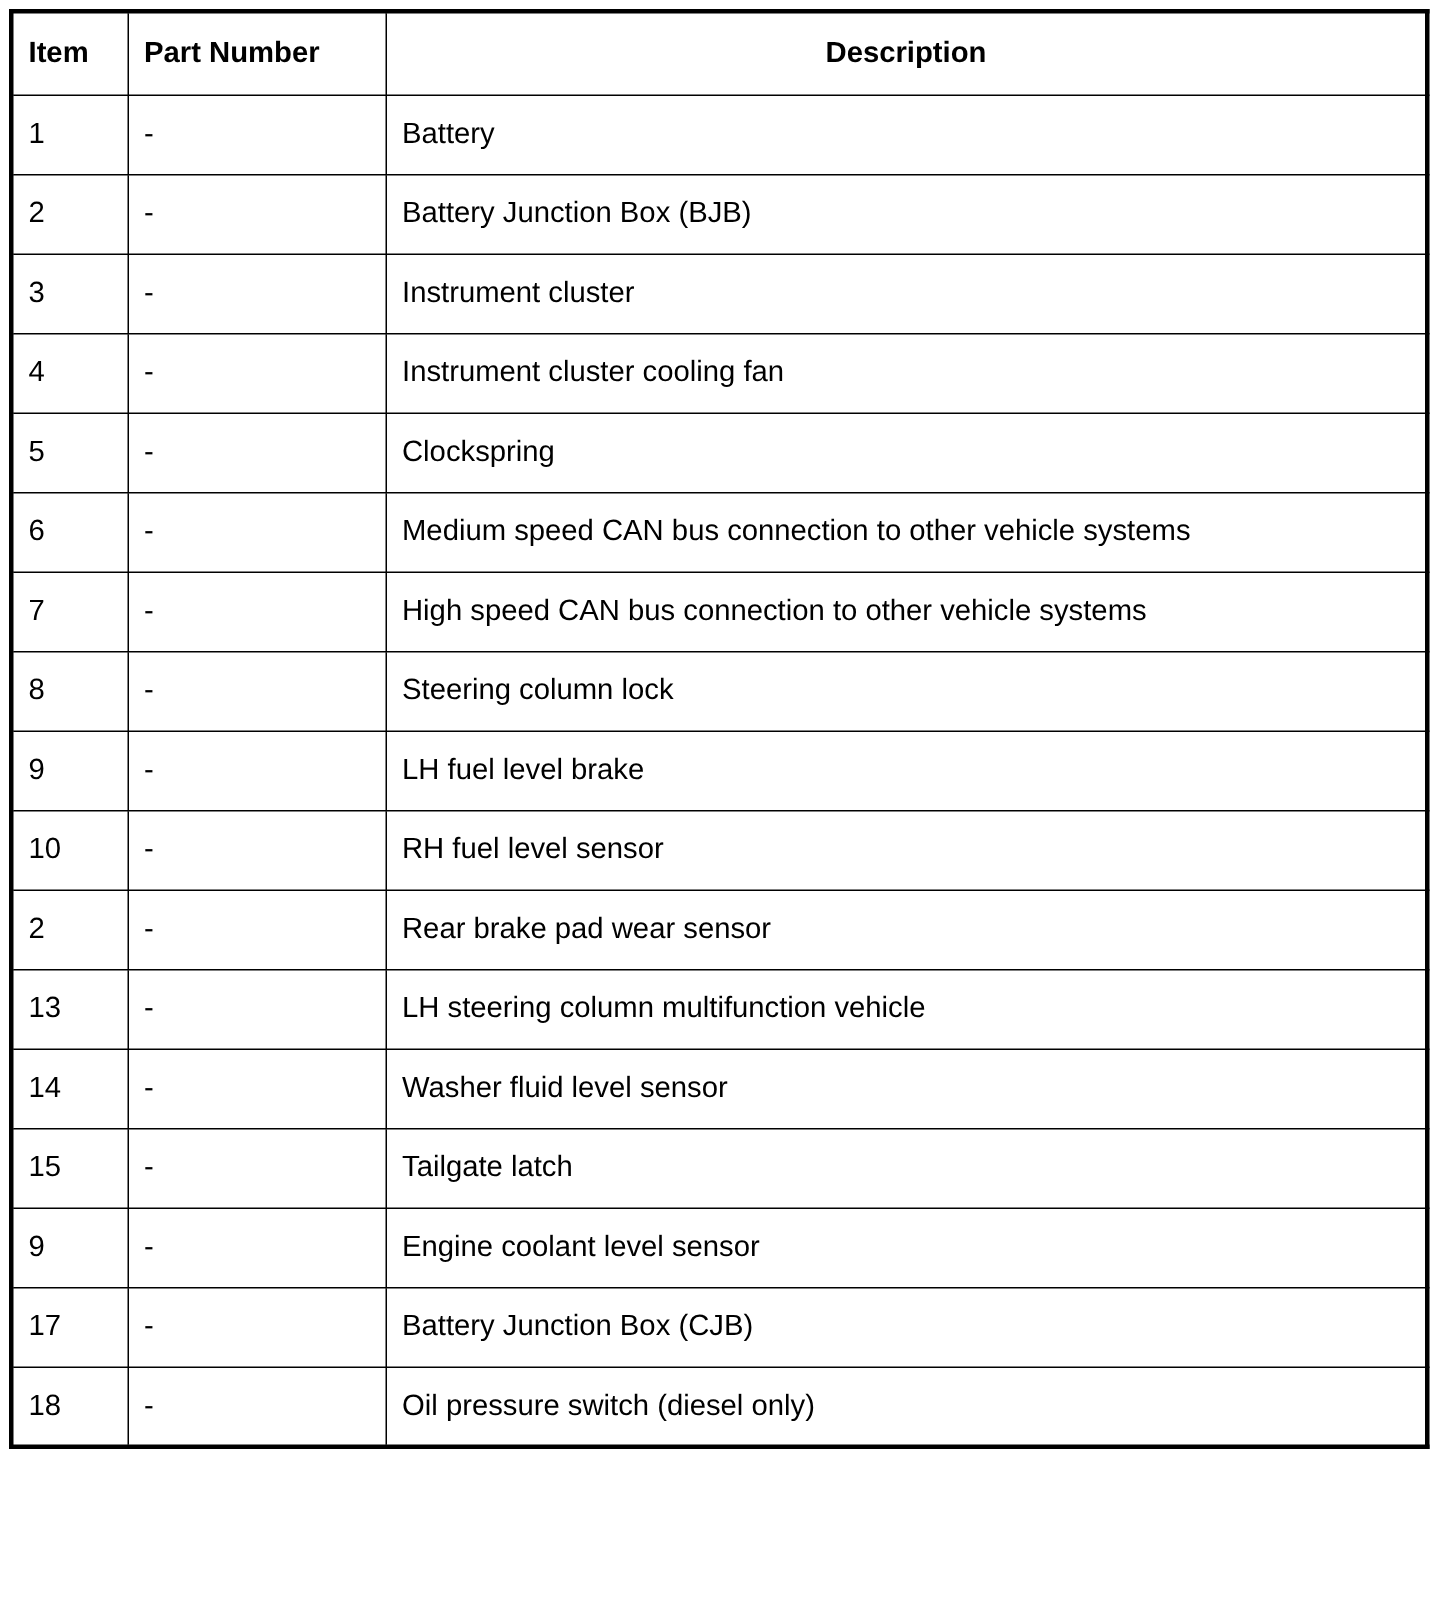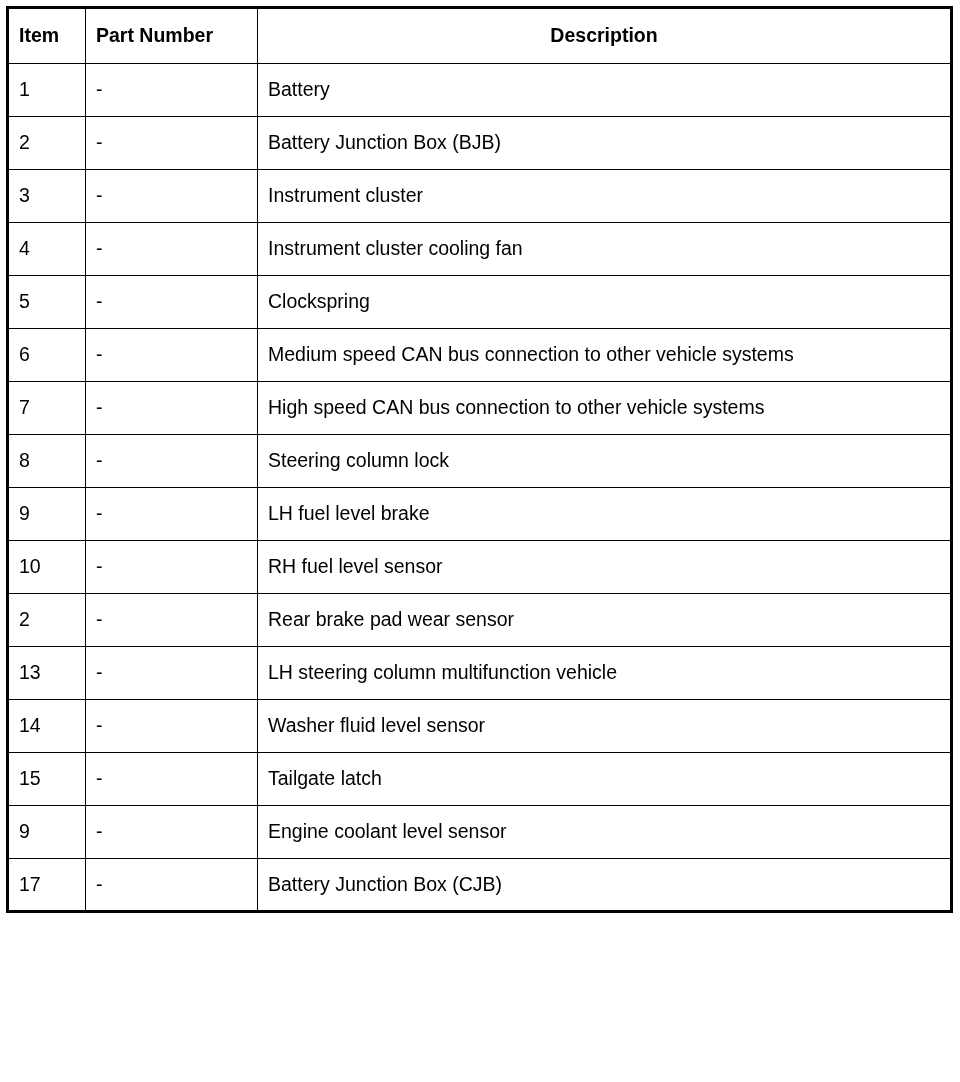--- a/index.html
+++ b/index.html
@@ -143,15 +143,20 @@
       <tr>
         <td class="td-item">9</td>
         <td class="td-part">-</td>
         <td class="td-desc">Engine coolant level sensor</td>
       </tr>
       <tr>
         <td class="td-item">17</td>
         <td class="td-part">-</td>
         <td class="td-desc">Battery Junction Box (CJB)</td>
       </tr>
+      <tr>
+        <td class="td-item">18</td>
+        <td class="td-part">-</td>
+        <td class="td-desc">Oil pressure switch (diesel only)</td>
+      </tr>
     </tbody>
   </table>
 </div>
 
 </body></html>

